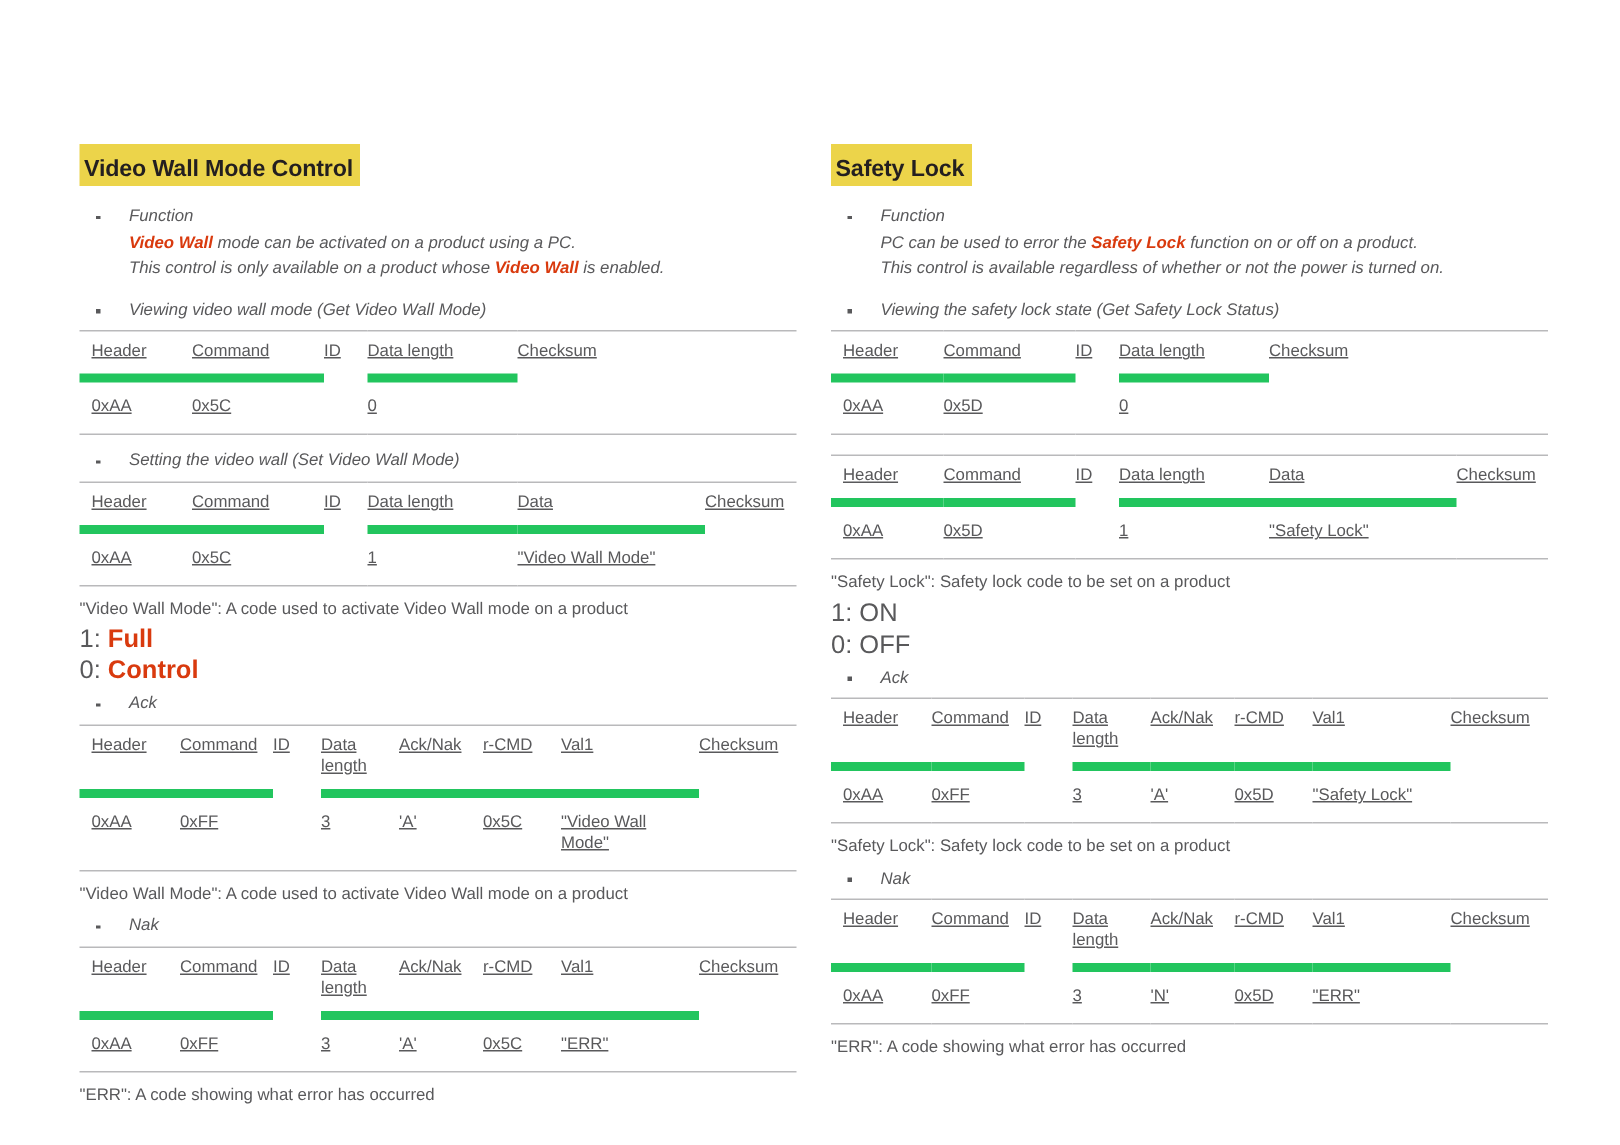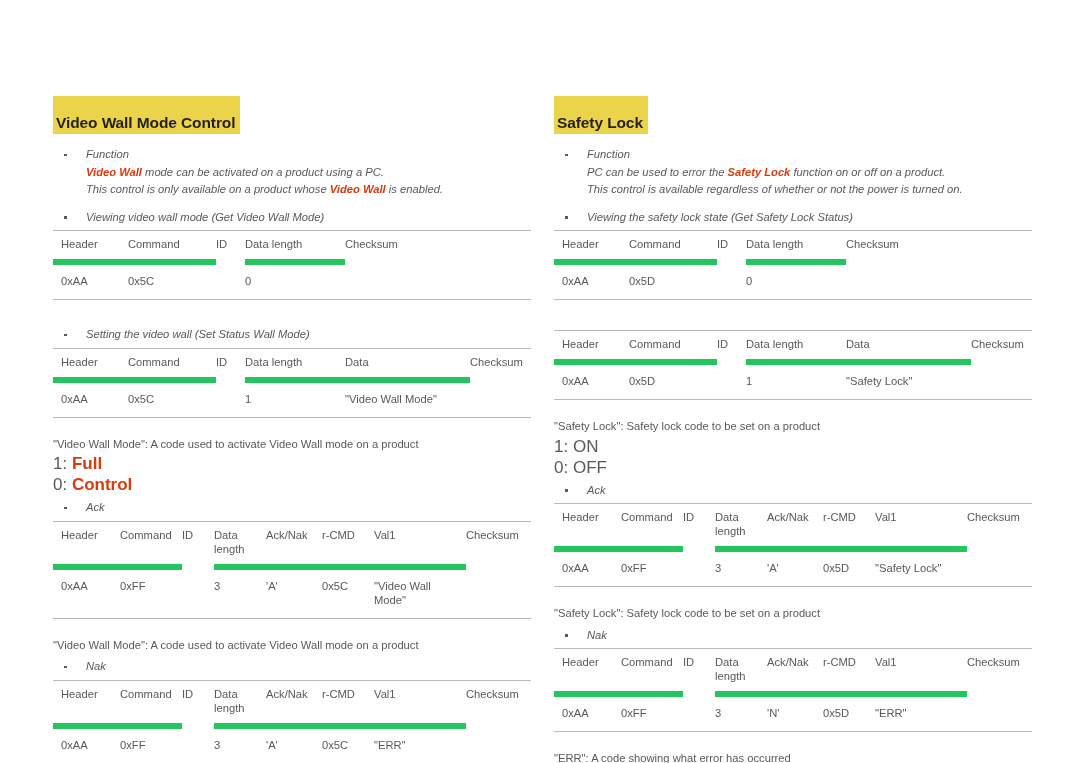--- a/index.html
+++ b/index.html
@@ -35,21 +35,21 @@
     flex: 0 0 478px;
   }
 
   
   .section-title {
     display: inline-block;
     font-size: 15.5px;
     font-weight: bold;
     color: #231f20;
     background: #ecd44a;
-    padding: 18px 5px 3px 3px;
+    padding: 8px 5px 3px 3px;
     line-height: 1.12;
     margin: 0 0 12px 0;
     letter-spacing: -0.1px;
   }
 
   
   .bullet {
     position: relative;
     padding-left: 33px;
     margin: 0 0 2px 0;
@@ -116,21 +116,21 @@
     line-height: 14px;
   }
   .tbl .hrow th:first-child,
   .tbl .drow td:first-child { padding-left: 8px; }
 
   .rule-top { border-top: 1px solid #b9b9bb; }
   .rule-bottom { border-bottom: 1px solid #b9b9bb; }
   .seg { border-top: 6px solid #22c55e; }
   .seg-none { border-top: 1px solid transparent; }
 
-  .tbl-wrap { margin-bottom: 18px; }
+  .tbl-wrap { margin-bottom: 1px; text-decoration: underline; }
 
   .spacer-8 { height: 8px; }
   .spacer-4 { height: 4px; }
 </style>
 </head>
 <body>
 
 <div class="page">
   <div class="columns">
 
@@ -179,21 +179,21 @@
           </tr>
         </tbody>
           </table>
       </div>
 
       <div class="spacer-8"></div>
 
       
       <div class="bullet tight">
         <span class="sq"></span>
-        <span class="line">Setting the video wall (Set Status Wall Mode)</span>
+        <span class="line">Setting the video wall (Set Video Wall Mode)</span>
       </div>
       <div class="tbl-wrap">
         <table class="tbl">
           <colgroup>
             <col style="width:75px">
               <col style="width:88px">
               <col style="width:29px">
             <col style="width:100px">
               <col style="width:125px">
               <col style="width:61px">

